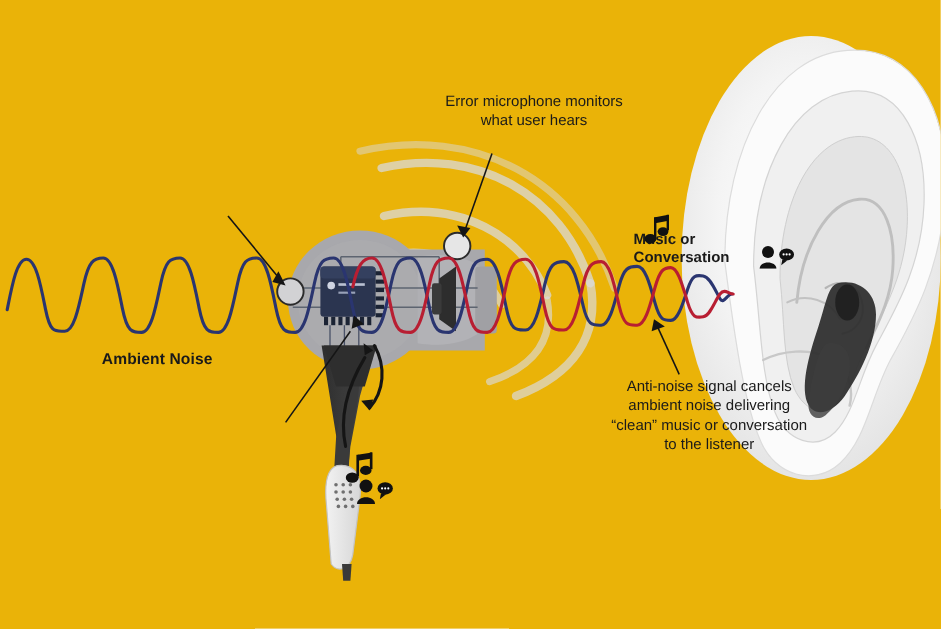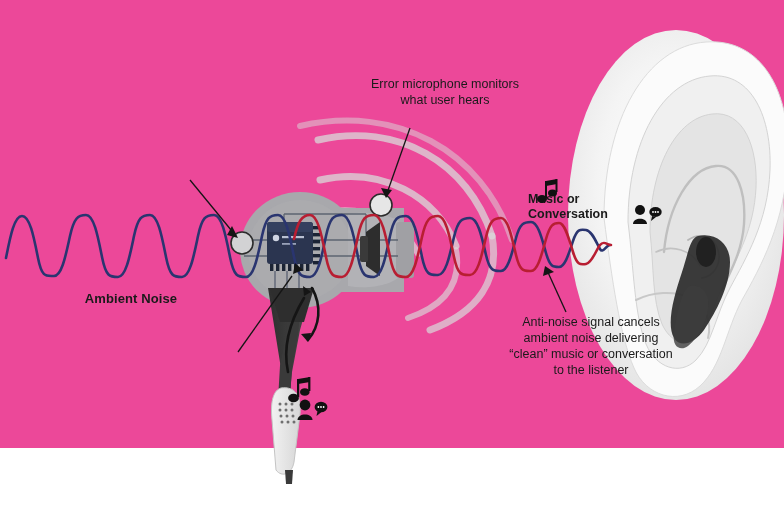--- a/index.html
+++ b/index.html
@@ -1,18 +1,18 @@
 <!DOCTYPE html>
 <html><head>
 <meta charset="utf-8">
 <style>
   html,body{margin:0;padding:0;background:#ffffff;}
   body{width:784px;height:524px;overflow:hidden;
        font-family:"Liberation Sans","DejaVu Sans",sans-serif;color:#1a1a1a;}
-  #stage{position:relative;width:784px;height:448px;background:#ec4899;}
+  #stage{position:relative;width:784px;height:524px;background:#eab308;}
   #art{position:absolute;left:0;top:0;width:784px;height:524px;}
   .lbl{position:absolute;text-align:center;line-height:1.28;white-space:pre-line;}
   #cap-error{left:350px;top:76px;width:190px;font-size:12.5px;}
   #cap-codec{left:18px;top:358px;width:292px;font-size:12.5px;}
   #cap-anti{left:503px;top:314px;width:176px;font-size:12.5px;}
   #lbl-ambient{left:46px;top:291px;width:170px;font-size:13px;font-weight:bold;
                letter-spacing:.1px;}
   #lbl-music{left:528px;top:192px;width:96px;font-size:12.5px;font-weight:bold;
              line-height:1.2;text-align:left;}
   .ico{position:absolute;}

